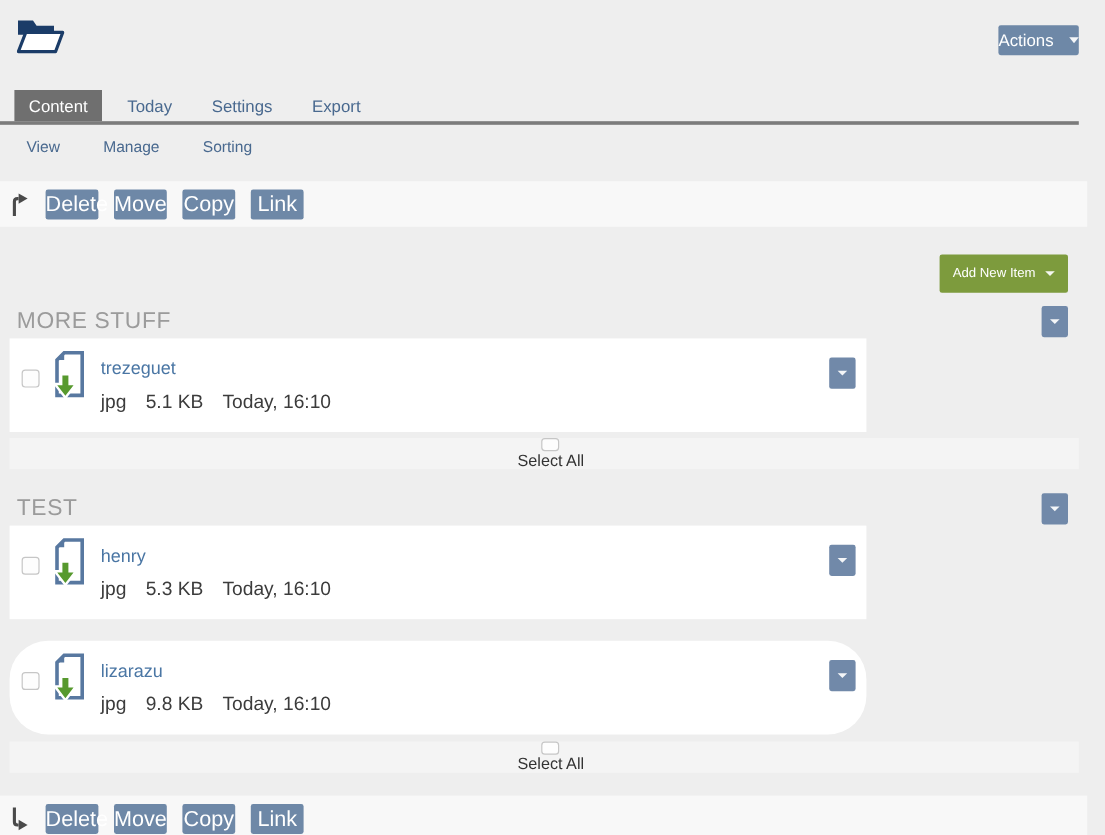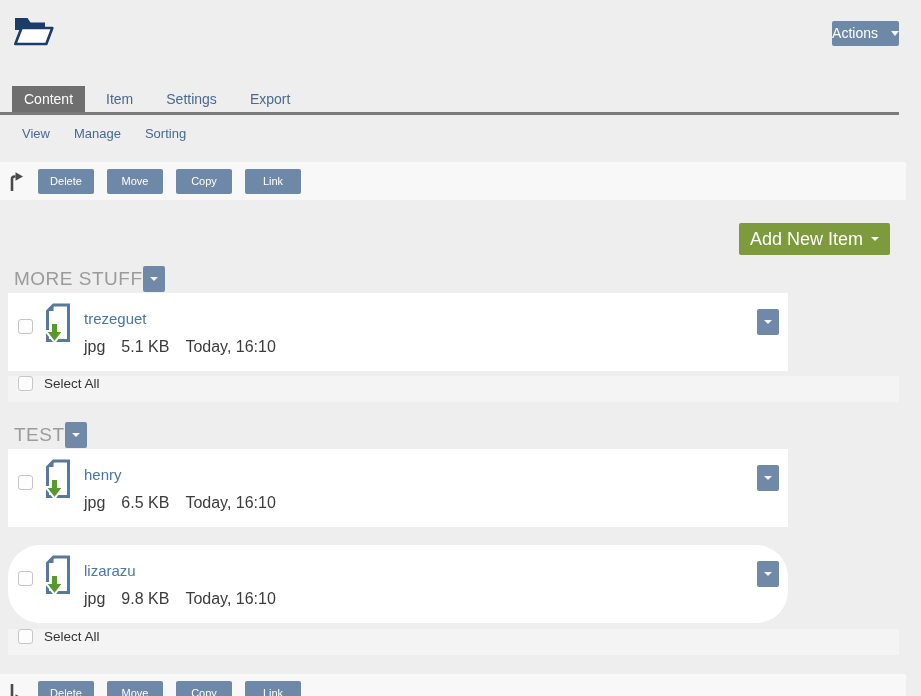--- a/index.html
+++ b/index.html
@@ -33,51 +33,51 @@
   .header{display:flex;align-items:center;padding:16px 22px 0 14px;height:50px;}
   .page-title{font-size:27px;font-weight:500;color:var(--title_green);margin-left:13px;letter-spacing:.2px;}
   .btn{border:none;border-radius:2px;cursor:pointer;font-family:"Liberation Sans",sans-serif;}
   .btn-actions{
     margin-left:auto;height:25px;padding:0 0;background:var(--button_blue);
     color:#fff;font-size:14px;display:flex;align-items:center;gap:13px;
   }
   .caret{width:0;height:0;border-left:4px solid transparent;border-right:4px solid transparent;border-top:5px solid #fff;opacity:.92;}
   .caret.sm{border-left-width:4px;border-right-width:4px;border-top-width:4px;}
   
-  .tabbar{margin-top:36px;margin-right:22px;border-bottom:3px solid var(--tab_underline);padding-left:12px;display:flex;}
+  .tabbar{margin-top:25px;margin-right:22px;border-bottom:3px solid var(--tab_underline);padding-left:12px;display:flex;}
   .tab{font-size:14px;padding:5px 12px 5px;color:var(--link_blue);margin-right:9px;cursor:pointer;}
   .tab.active{background:var(--tab_active_bg);color:#fff;}
   
-  .subnav{padding:11px 0 0 22px;display:flex;gap:24px;font-size:13px;}
+  .subnav{padding:11px 0 0 22px;display:flex;gap:36px;font-size:13px;}
   .subnav a{color:var(--link_blue);text-decoration:none;cursor:pointer;}
   .subnav a.current{}
   
   .toolbar{margin-top:21px;width:906px;height:38px;background:var(--strip_bg);display:flex;align-items:center;}
   .toolbar.bottom{margin-top:19px;}
   .corner-arrow{margin-left:7px;flex:0 0 auto;display:block;}
-  .btn-bulk{width:56px;height:25px;background:var(--button_blue);color:#fff;font-size:11px;margin-left:13px;line-height:25px;padding:0;}
+  .btn-bulk{width:44px;height:25px;background:var(--button_blue);color:#fff;font-size:18px;margin-left:13px;line-height:25px;padding:0;}
   
   .add-row{display:flex;justify-content:flex-end;margin:23px 31px 0 0;}
-  .btn-add{height:25px;padding:16px 11px;background:var(--add_button_green);color:#fff;font-size:18px;display:flex;align-items:center;gap:8px;}
-  
-  .group-header{margin:11px 0 1px 8px;width:891px;height:26px;display:flex;align-items:center;justify-content:flex-start;padding:0 9px 0 6px;}
+  .btn-add{height:25px;padding:16px 11px;background:var(--add_button_green);color:#fff;font-size:11px;display:flex;align-items:center;gap:8px;}
+  
+  .group-header{margin:11px 0 1px 8px;width:891px;height:26px;display:flex;align-items:center;justify-content:space-between;padding:0 9px 0 6px;}
   .group-header.second{margin-top:20px;}
   .group-title{font-size:19px;color:var(--group_title_gray);letter-spacing:.5px;}
   .btn-dropdown{width:22px;height:26px;background:var(--dropdown_blue);display:flex;align-items:center;justify-content:center;padding:0;}
-  .item-row{position:relative;margin-left:8px;width:780px;height:78px;background:#fff;}
+  .item-row{position:relative;margin-left:8px;width:714px;height:78px;background:#fff;}
   .item-row.stacked{margin-top:18px;border-radius:32px;}
   .cb{appearance:none;-webkit-appearance:none;width:15px;height:15px;border:1px solid #c6c6c6;border-radius:3px;background:#fdfdfd;margin:0;cursor:pointer;}
   .item-row .cb{position:absolute;left:10px;top:26px;}
   .item-row .file-icon{position:absolute;left:36px;top:10px;}
   .item-text{position:absolute;left:76px;top:17px;}
   .item-name{font-size:15px;color:var(--item_link_blue);text-decoration:none;cursor:pointer;}
   .item-meta{margin-top:10px;font-size:16px;color:var(--meta_text);display:flex;gap:16px;}
   .item-row .btn-dropdown{position:absolute;right:9px;top:16px;}
   
-  .select-all{margin:5px 0 0 8px;width:891px;height:26px;background:var(--selectall_bg);display:flex;}
+  .select-all{margin:5px 0 0 8px;width:891px;height:26px;background:var(--selectall_bg);display:flex;align-items:center;flex-direction:column;}
   .select-all.second{margin-top:6px;}
   .select-all .cb{margin-left:10px;}
   .select-all .sa-label{margin-left:11px;font-size:13.5px;color:#333;}
 </style>
 </head>
 <body>
 
 <div class="header">
   <span>
     <svg width="40" height="31" viewBox="0 0 40 31">
@@ -86,21 +86,21 @@
     </svg>
   </span>
   <button class="btn btn-actions">
     <span>Actions</span>
     <span class="caret"></span>
   </button>
 </div>
 
 <div class="tabbar">
   <div class="tab active">Content</div>
-  <div class="tab">Item</div>
+  <div class="tab">Today</div>
   <div class="tab">Settings</div>
   <div class="tab">Export</div>
 </div>
 
 <div class="subnav">
   <a>View</a>
   <a class="current">Manage</a>
   <a>Sorting</a>
 </div>
 
@@ -171,21 +171,21 @@
       <path d="M9.5 2 H24.5 V37.5 H3.5 V8 Z" fill="#fff" stroke="var(--file_icon_blue)" stroke-width="3"></path>
       <path d="M9.5 2 V8 H3.5 Z" fill="var(--file_icon_blue)"></path>
       <path d="M8 21 h5 v8 h4.3 L10.5 37.8 L3.7 29 H8 Z" fill="none" stroke="#fff" stroke-width="4"></path>
       <path d="M8 21 h5 v8 h4.3 L10.5 37.8 L3.7 29 H8 Z" fill="var(--arrow_green)"></path>
     </svg>
   </span>
   <div class="item-text">
     <a class="item-name">henry</a>
     <div class="item-meta">
       <span>jpg</span>
-      <span>6.5 KB</span>
+      <span>5.3 KB</span>
       <span>Today, 16:10</span>
     </div>
   </div>
   <button class="btn btn-dropdown">
     <span class="caret sm"></span>
   </button>
 </div>
 
 <div class="item-row stacked">
   <input type="checkbox" class="cb" style="">

